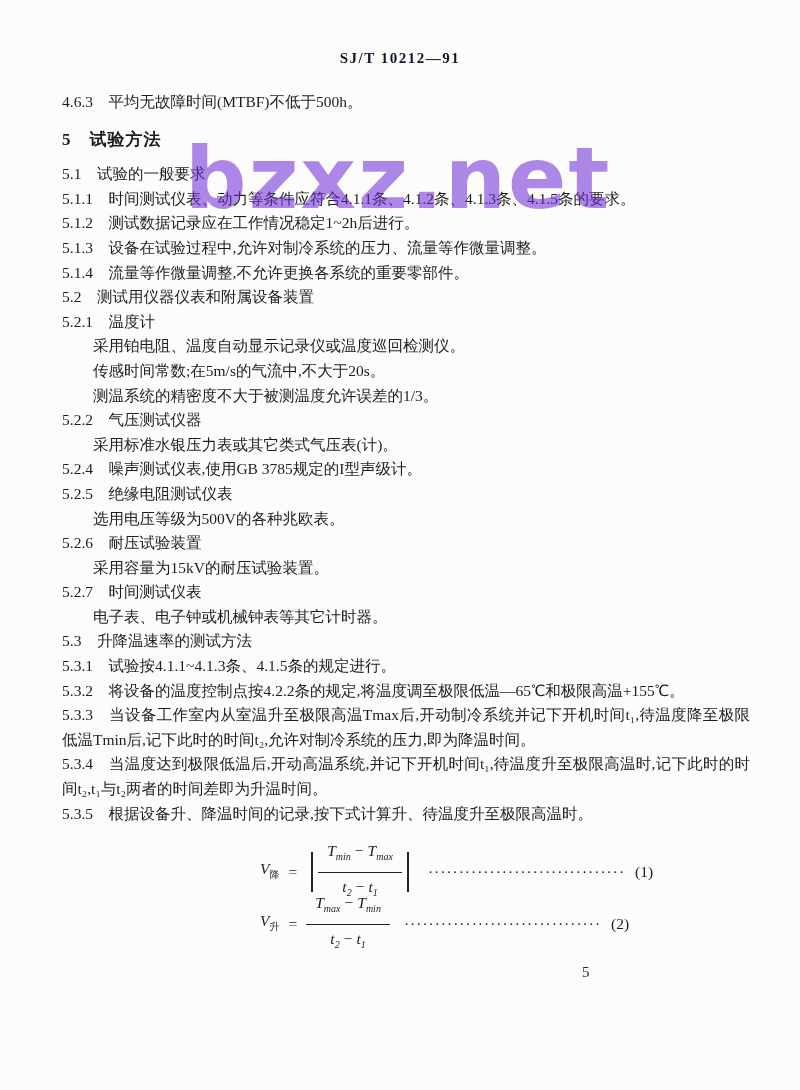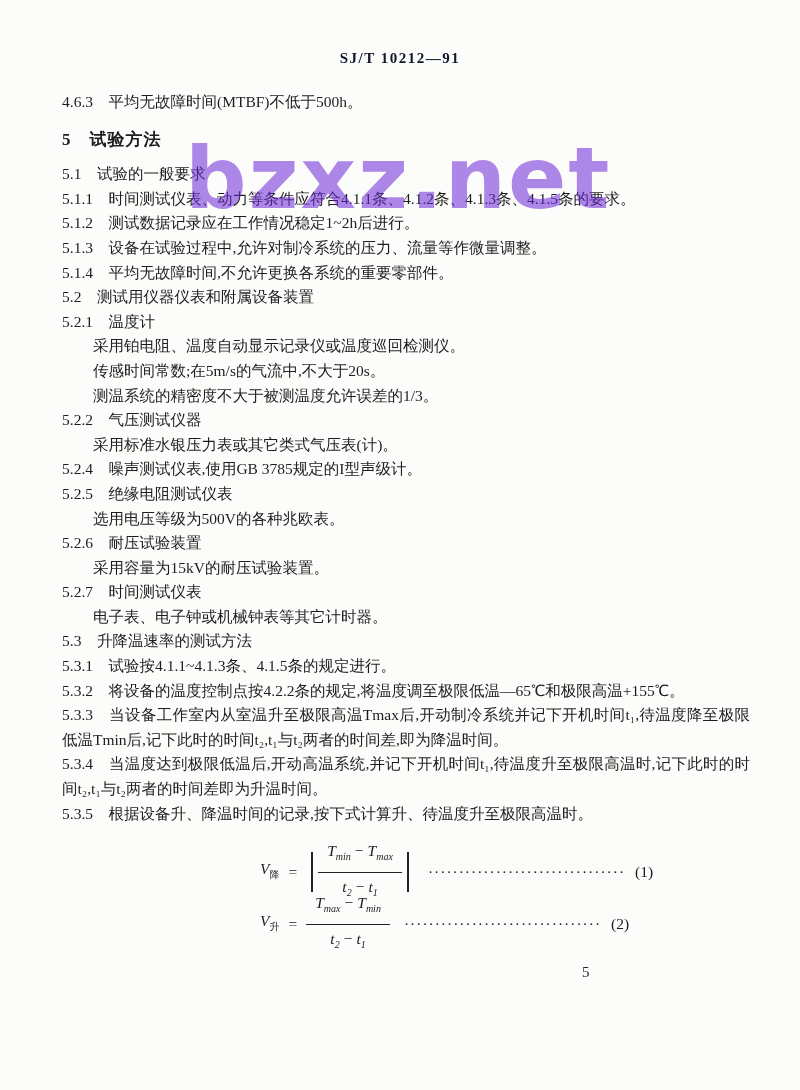--- a/index.html
+++ b/index.html
@@ -124,39 +124,39 @@
   <div class="watermark">bzxz.net</div>
 
   <div class="content">
     <div>
         <p class="line">4.6.3　平均无故障时间(MTBF)不低于500h。</p>
         <p class="line h1">5　试验方法</p>
         <p class="line h2">5.1　试验的一般要求</p>
         <p class="line">5.1.1　时间测试仪表、动力等条件应符合4.1.1条、4.1.2条、4.1.3条、4.1.5条的要求。</p>
         <p class="line">5.1.2　测试数据记录应在工作情况稳定1~2h后进行。</p>
         <p class="line">5.1.3　设备在试验过程中,允许对制冷系统的压力、流量等作微量调整。</p>
-        <p class="line">5.1.4　平均无故障时间,不允许更换各系统的重要零部件。</p>
+        <p class="line">5.1.4　流量等作微量调整,不允许更换各系统的重要零部件。</p>
         <p class="line h2">5.2　测试用仪器仪表和附属设备装置</p>
         <p class="line">5.2.1　温度计</p>
         <p class="line indent">采用铂电阻、温度自动显示记录仪或温度巡回检测仪。</p>
         <p class="line indent">传感时间常数;在5m/s的气流中,不大于20s。</p>
         <p class="line indent">测温系统的精密度不大于被测温度允许误差的1/3。</p>
         <p class="line">5.2.2　气压测试仪器</p>
         <p class="line indent">采用标准水银压力表或其它类式气压表(计)。</p>
         <p class="line">5.2.4　噪声测试仪表,使用GB 3785规定的I型声级计。</p>
         <p class="line">5.2.5　绝缘电阻测试仪表</p>
         <p class="line indent">选用电压等级为500V的各种兆欧表。</p>
         <p class="line">5.2.6　耐压试验装置</p>
         <p class="line indent">采用容量为15kV的耐压试验装置。</p>
         <p class="line">5.2.7　时间测试仪表</p>
         <p class="line indent">电子表、电子钟或机械钟表等其它计时器。</p>
         <p class="line h2">5.3　升降温速率的测试方法</p>
         <p class="line">5.3.1　试验按4.1.1~4.1.3条、4.1.5条的规定进行。</p>
         <p class="line">5.3.2　将设备的温度控制点按4.2.2条的规定,将温度调至极限低温—65℃和极限高温+155℃。</p>
-        <p class="line">5.3.3　当设备工作室内从室温升至极限高温Tmax后,开动制冷系统并记下开机时间t₁,待温度降至极限低温Tmin后,记下此时的时间t₂,t₁与t₂两者的时间差,即为降温时间。</p>
+        <p class="line">5.3.3　当设备工作室内从室温升至极限高温Tmax后,开动制冷系统并记下开机时间t₁,待温度降至极限低温Tmin后,记下此时的时间t₂,允许对制冷系统的压力,即为降温时间。</p>
         <p class="line">5.3.4　当温度达到极限低温后,开动高温系统,并记下开机时间t₁,待温度升至极限高温时,记下此时的时间t₂,t₁与t₂两者的时间差即为升温时间。</p>
         <p class="line">5.3.5　根据设备升、降温时间的记录,按下式计算升、待温度升至极限高温时。</p>
       </div>
     <div class="formulas">
         <div class="formula-row">
           <span class="f-lhs"><span>V</span><sub style="font-style: normal;">降</sub></span>
           <span class="f-eq">=</span>
           <span class="abs-bar"></span>
           <span class="frac">
             <span class="num"><span class="f-var"><span>T</span><sub>min</sub></span><span class="f-op">−</span><span class="f-var"><span>T</span><sub>max</sub></span></span>

